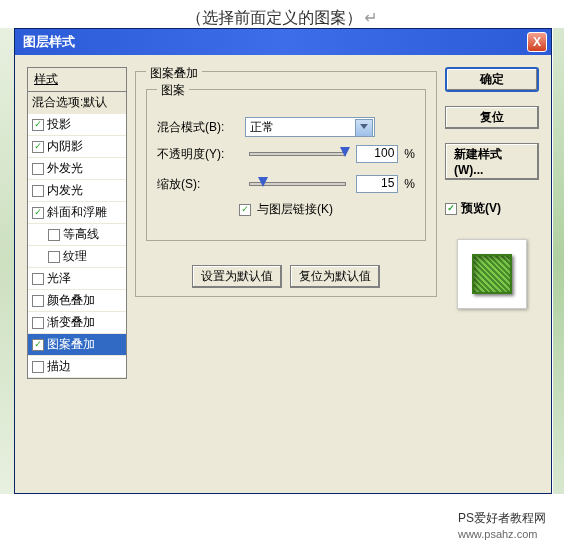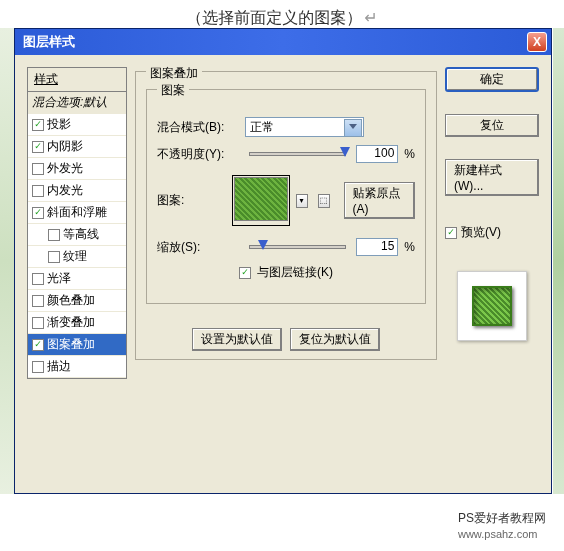--- a/index.html
+++ b/index.html
@@ -12,42 +12,42 @@
 .titlebar { height: 26px; background: linear-gradient(to right, #2b5bd7, #3d6de8, #2b5bd7); color: #fff; display: flex; align-items: center; padding: 0 4px 0 8px; font-size: 13px; font-weight: bold; }
 .titlebar .title { flex: 1; }
 .close-btn { width: 20px; height: 20px; background: linear-gradient(to bottom, #f5a090, #d04020); border: 1px solid #fff; border-radius: 3px; color: #fff; display: flex; align-items: center; justify-content: center; font-size: 12px; cursor: pointer; font-weight: bold; }
 .content { display: flex; padding: 12px 12px; gap: 8px; height: calc(100% - 26px); }
 .left-panel { width: 100px; }
 .left-panel .hdr { border: 1px solid #808080; border-bottom: none; padding: 3px 6px; background: #ece9d8; text-decoration: underline; font-weight: normal; }
 .style-list { border: 1px solid #808080; background: #fff; }
 .style-list .row { padding: 2px 4px; display: flex; align-items: center; gap: 3px; color: #000; border-bottom: 1px solid #ece9d8; }
 .style-list .row.indent { padding-left: 20px; }
 .style-list .row.selected { background: #316ac5; color: #fff; }
-.style-list .row.header-row { background: #ece9d8; font-style: italic; }
+.style-list .row.header-row { background: #ece9d8; }
 .chk { width: 12px; height: 12px; border: 1px solid #808080; background: #fff; display: inline-flex; align-items: center; justify-content: center; font-size: 9px; color: #21a121; line-height: 1; }
 .chk.checked::before { content: "✓"; }
 .center-panel { flex: 1; }
 .group { border: 1px solid #aca899; margin-top: 4px; padding: 8px 10px; }
 .group .legend { position: relative; top: -15px; left: 0; background: #ece9d8; display: inline-block; padding: 0 4px; }
 .inner-group { border: 1px solid #aca899; padding: 10px 10px 14px 10px; margin-top: -8px; }
 .inner-group .legend { top: -18px; }
 .form-row { display: flex; align-items: center; margin-bottom: 8px; gap: 6px; }
 .form-row .lbl { width: 82px; text-align: left; }
-.dropdown { width: 119px; height: 20px; border: 1px solid #7f9db9; background: #fff; display: flex; align-items: center; padding: 0 4px; position: relative; }
+.dropdown { width: 130px; height: 20px; border: 1px solid #7f9db9; background: #fff; display: flex; align-items: center; padding: 0 4px; position: relative; }
 .dropdown::after { content: ""; position: absolute; right: 1px; top: 1px; width: 16px; height: 16px; background: linear-gradient(to bottom, #cde0f5, #9dc0e8); border: 1px solid #7f9db9; }
 .dropdown .arr { position: absolute; right: 6px; top: 6px; width: 0; height: 0; border-left: 4px solid transparent; border-right: 4px solid transparent; border-top: 5px solid #4d6185; z-index: 1; }
 .slider-track { flex: 1; height: 4px; background: #d4d0c8; border: 1px solid #808080; position: relative; margin: 0 4px; }
 .slider-thumb { position: absolute; top: -6px; width: 0; height: 0; border-left: 5px solid transparent; border-right: 5px solid transparent; border-top: 10px solid #3a5fcd; }
 .num-input { width: 42px; height: 18px; border: 1px solid #7f9db9; background: #fff; text-align: right; padding: 0 3px; }
 .pattern-swatch { width: 54px; height: 44px; border: 1px solid #808080; background: repeating-linear-gradient(45deg, #4a8c2a, #4a8c2a 2px, #6db33f 2px, #6db33f 4px), linear-gradient(#5a9c3a, #5a9c3a); display: inline-block; }
 .swatch-wrap { border: 1px solid #000; padding: 1px; display: inline-block; }
 .tiny-btn { width: 14px; height: 14px; border: 1px solid #808080; background: linear-gradient(#fff, #e0e0e0); display: inline-flex; align-items: center; justify-content: center; font-size: 8px; cursor: pointer; }
 .btn { border: 1px solid #808080; background: #ece9d8; padding: 2px 8px; cursor: pointer; box-shadow: inset -1px -1px 0 #808080, inset 1px 1px 0 #fff; min-height: 20px; display: inline-flex; align-items: center; justify-content: center; }
 .btn.emph { border: 2px solid #2a5fc0; border-radius: 3px; }
-.right-panel { width: 94px; display: flex; flex-direction: column; gap: 22px; }
+.right-panel { width: 94px; display: flex; flex-direction: column; gap: 14px; font-weight: bold; }
 .right-panel .btn { width: 100%; }
 .preview-area { margin-top: 6px; display: flex; align-items: center; gap: 4px; }
 .preview-box { width: 70px; height: 70px; margin: 8px auto; background: #fff; border: 1px solid #ccc; box-shadow: 1px 1px 3px rgba(0,0,0,0.3); display: flex; align-items: center; justify-content: center; }
 .preview-inner { width: 40px; height: 40px; background: repeating-linear-gradient(45deg, #4a8c2a, #4a8c2a 2px, #7bc84a 2px, #7bc84a 4px); border: 2px solid #3a7c1a; box-shadow: inset 2px 2px 5px rgba(0,0,0,0.4), 2px 2px 3px rgba(0,0,0,0.5); }
 .btn-row { display: flex; gap: 8px; justify-content: center; margin-top: 24px; }
 .caption-bottom { text-align: center; padding: 10px 0; font-size: 13px; }
 .watermark { position: absolute; right: 18px; bottom: 10px; font-size: 12px; color: #333; }
 .watermark .sm { font-size: 11px; color: #666; text-align: right; }
 </style>
 </head>
@@ -132,27 +132,20 @@
           </div>
           <div class="form-row">
             <span class="lbl">不透明度(Y):</span>
             <div class="slider-track">
                 <div class="slider-thumb" style="left:calc(100% - 5px)"></div>
               </div>
             <div class="num-input">100</div>
             <span>%</span>
           </div>
           <div class="form-row" style="margin-top:12px">
-            <span class="lbl">图案:</span>
-            <span class="swatch-wrap"><span class="pattern-swatch"></span></span>
-            <span class="tiny-btn">▾</span>
-            <span class="tiny-btn" style="margin-left:4px">⬚</span>
-            <span class="btn" style="margin-left:8px">贴紧原点(A)</span>
-          </div>
-          <div class="form-row" style="margin-top:12px">
             <span class="lbl">缩放(S):</span>
             <div class="slider-track">
                 <div class="slider-thumb" style="left:8%"></div>
               </div>
             <div class="num-input">15</div>
             <span>%</span>
           </div>
           <div class="form-row" style="justify-content:center">
             <span class="chk checked"></span>
             <span>与图层链接(K)</span>

